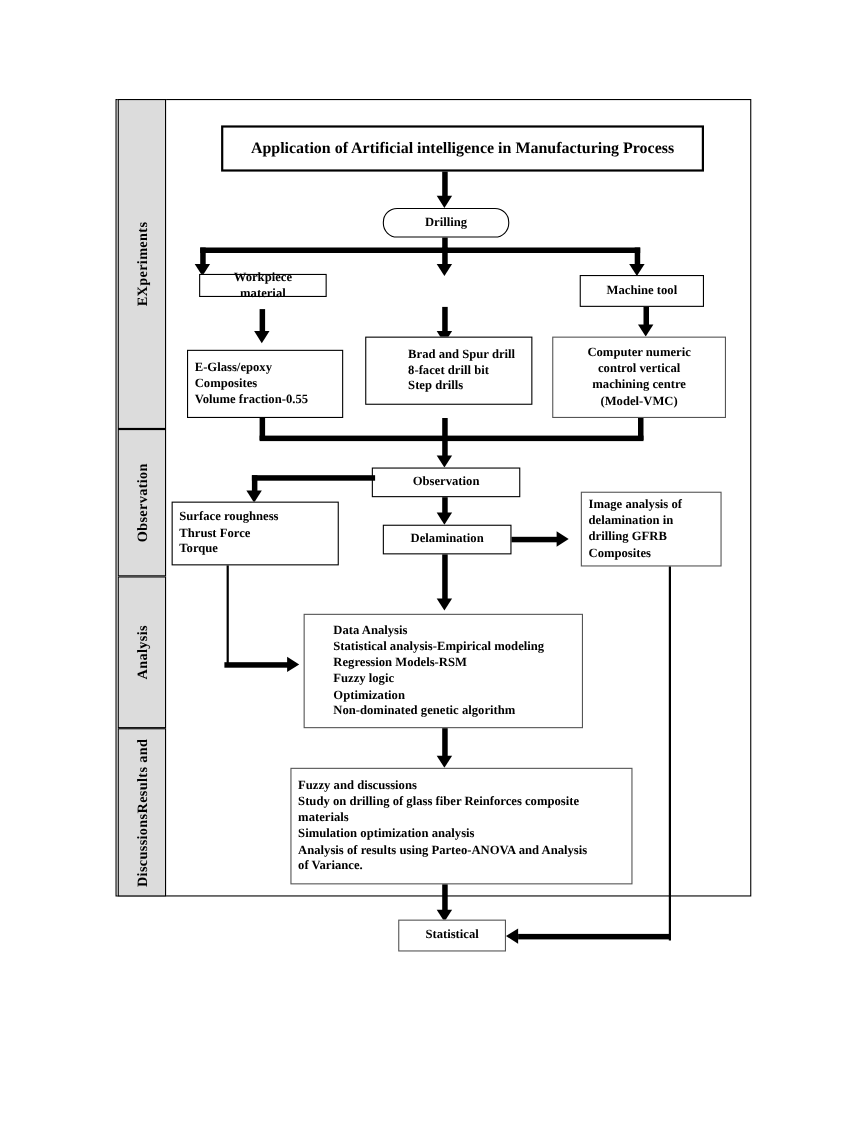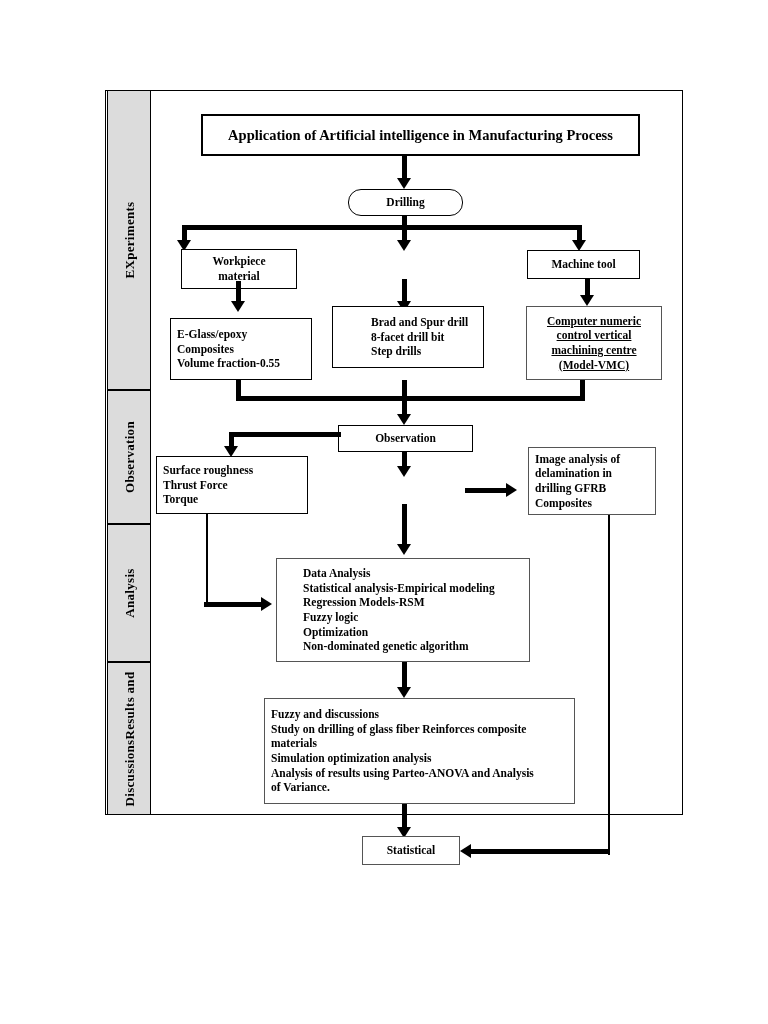--- a/index.html
+++ b/index.html
@@ -163,21 +163,21 @@
 
   <div class="vline" style="left:402px; top:216px; height:14px;"></div>
   <div class="hline" style="left:182px; top:225px; width:400px;"></div>
   <div class="vline" style="left:182px; top:225px; height:18px;"></div>
   <div class="vline" style="left:402px; top:225px; height:18px;"></div>
   <div class="vline" style="left:577px; top:225px; height:18px;"></div>
   <div class="arrow-down" style="left:177px; top:240px;"></div>
   <div class="arrow-down" style="left:397px; top:240px;"></div>
   <div class="arrow-down" style="left:572px; top:240px;"></div>
 
-  <div class="box center" style="left:181px; top:249px; width:116px; height:40px;">
+  <div class="box center" style="left:181px; top:249px; width:116px; height:21px;">
     <span class="inner">Workpiece
 material</span>
   </div>
 
 
   <div class="box center" style="left:527px; top:250px; width:113px; height:29px;">
     <span class="inner">Machine tool</span>
   </div>
 
   <div class="vline" style="left:236px; top:281px; height:22px;"></div>
@@ -194,21 +194,21 @@
 Composites
 Volume fraction-0.55</span>
   </div>
 
   <div class="box left" style="left:332px; top:306px; width:152px; height:62px;padding-left:32px;">
     <span class="inner">Brad and Spur drill
 8-facet drill bit
 Step drills</span>
   </div>
 
-  <div class="box center thin" style="left:526px; top:306px; width:136px; height:74px;text-decoration:underline;">
+  <div class="box center thin" style="left:502px; top:306px; width:158px; height:74px;">
     <span class="inner">Computer numeric
 control vertical
 machining centre
 (Model-VMC)</span>
   </div>
 
   <div class="vline" style="left:236px; top:380px; height:20px;"></div>
   <div class="vline" style="left:580px; top:380px; height:20px;"></div>
   <div class="hline" style="left:236px; top:396px; width:349px;"></div>
   <div class="vline" style="left:402px; top:380px; height:36px;"></div>
@@ -224,20 +224,23 @@
 
   <div class="vline" style="left:402px; top:452px; height:16px;"></div>
   <div class="arrow-down" style="left:397px; top:466px;"></div>
 
   <div class="box left" style="left:156px; top:456px; width:152px; height:58px;">
     <span class="inner">Surface roughness
 Thrust Force
 Torque</span>
   </div>
 
+  <div class="box center" style="left:348px; top:477px; width:117px; height:27px;">
+    <span class="inner">Delamination</span>
+  </div>
 
   <div class="hline" style="left:465px; top:488px; width:44px;"></div>
   <div class="arrow-right" style="left:506px; top:483px;"></div>
 
   <div class="box left thin" style="left:528px; top:447px; width:128px; height:68px;">
     <span class="inner">Image analysis of
 delamination in
 drilling GFRB
 Composites</span>
   </div>

